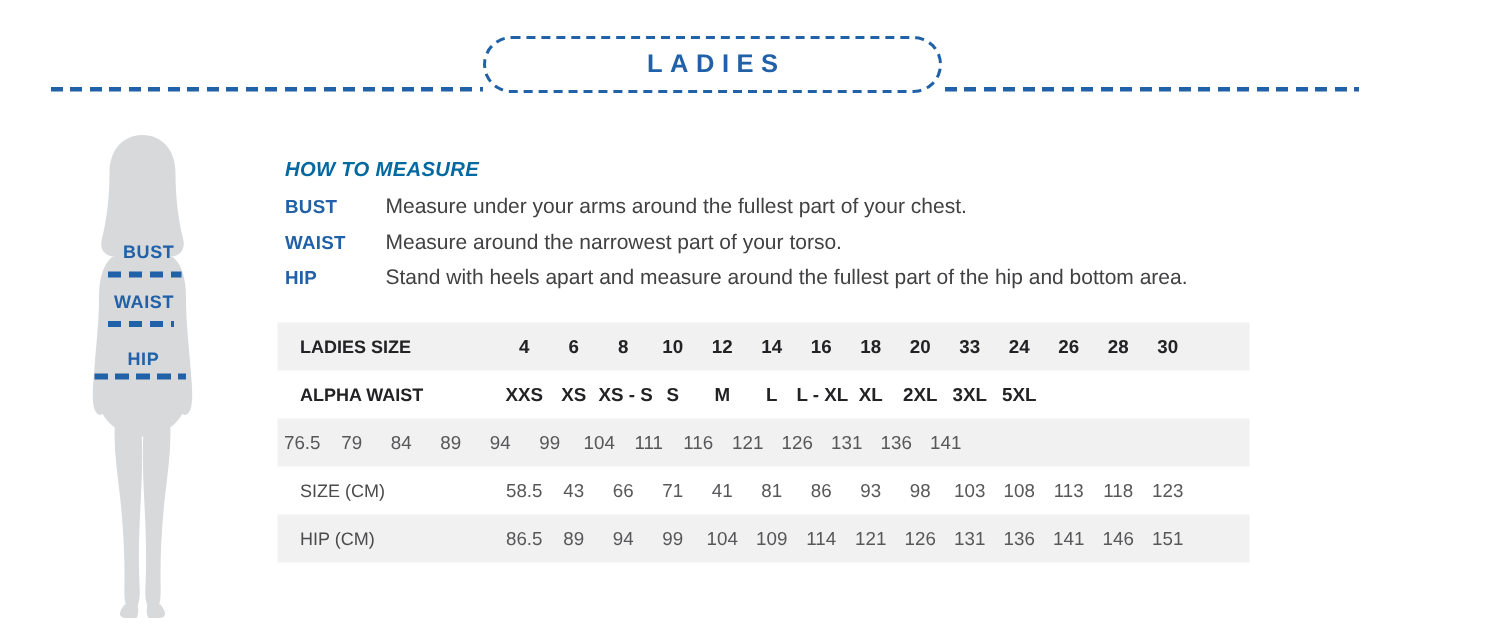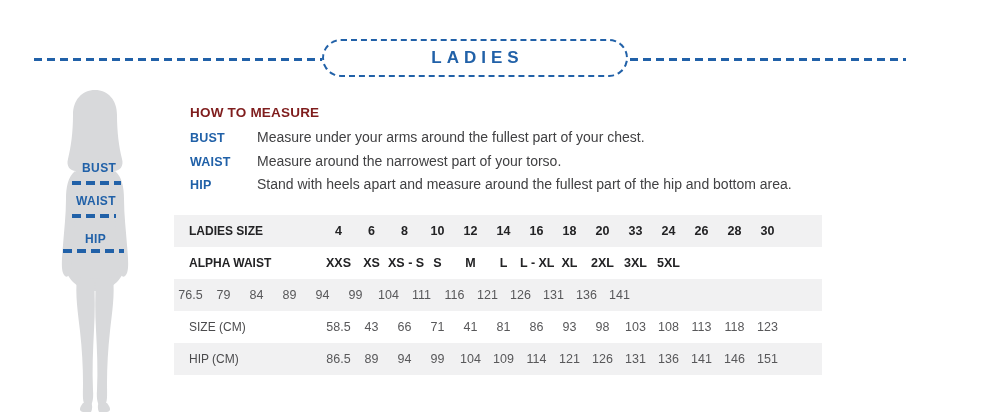--- a/index.html
+++ b/index.html
@@ -14,21 +14,21 @@
     background:#ffffff;font-family:"Liberation Sans",sans-serif;
   }
   
   .dash-line{
     position:absolute;height:3px;
     background:repeating-linear-gradient(90deg,var(--blue) 0 8px,transparent 8px 13px);
   }
   .dash-left{left:34px;top:58px;width:288px;}
   .dash-right{left:630px;top:58px;width:276px;}
   .pill{
-    position:absolute;left:322px;top:39px;width:306px;height:38px;
+    position:absolute;left:322px;top:24px;width:306px;height:38px;
     border:2px dashed var(--blue);border-radius:19px;
     display:flex;align-items:center;justify-content:center;background:#fff;
   }
   .pill span{
     color:var(--blue);font-weight:bold;font-size:17px;
     letter-spacing:5px;padding-left:5px;
   }
   
   .figure{position:absolute;left:30px;top:85px;width:150px;height:330px;}
   .figure svg{position:absolute;left:0;top:0;width:150px;height:330px;}
@@ -43,30 +43,30 @@
   .lbl-bust{left:52px;top:76px;}
   .dash-bust{left:42px;top:96px;width:49px;}
   .lbl-waist{left:46px;top:109px;}
   .dash-waist{left:42px;top:129px;width:44px;}
   .lbl-hip{left:55px;top:147px;}
   .dash-hip{left:33px;top:164px;width:61px;}
   
   .howto{position:absolute;left:190px;top:105px;width:680px;}
   .howto h2{
     margin:0 0 10px 0;font-size:13.5px;font-weight:bold;
-    color:#7f1d1d;letter-spacing:.2px;
+    color:#0369a1;letter-spacing:.2px;font-style:italic;
   }
   .m-row{display:flex;margin-bottom:7px;line-height:15.5px;}
   .m-label{
     flex:0 0 67px;color:var(--blue);font-weight:bold;
     font-size:12.5px;letter-spacing:.2px;padding-top:1px;
   }
   .m-text{font-size:14px;color:#414143;}
   
-  .size-table{position:absolute;left:174px;top:215px;width:648px;}
+  .size-table{position:absolute;left:185px;top:215px;width:648px;}
   .trow{display:flex;align-items:center;height:32px;}
   .trow.gray{background:var(--row-gray);}
   .tlabel{
     flex:0 0 148px;padding-left:15px;font-size:12px;color:#4b4b4d;
   }
   .trow.bold .tlabel{font-weight:bold;color:#232325;}
   .tcell{
     flex:0 0 33px;width:33px;text-align:center;font-size:12.5px;
     color:#58585a;white-space:nowrap;
   }

